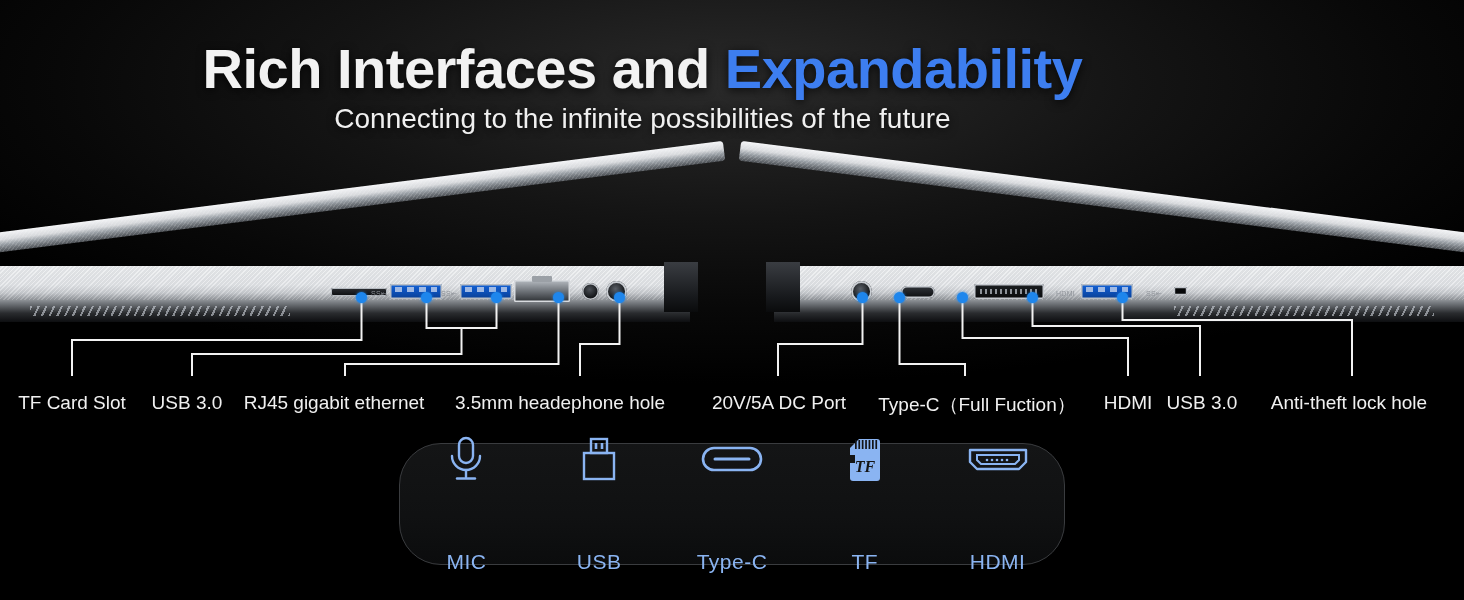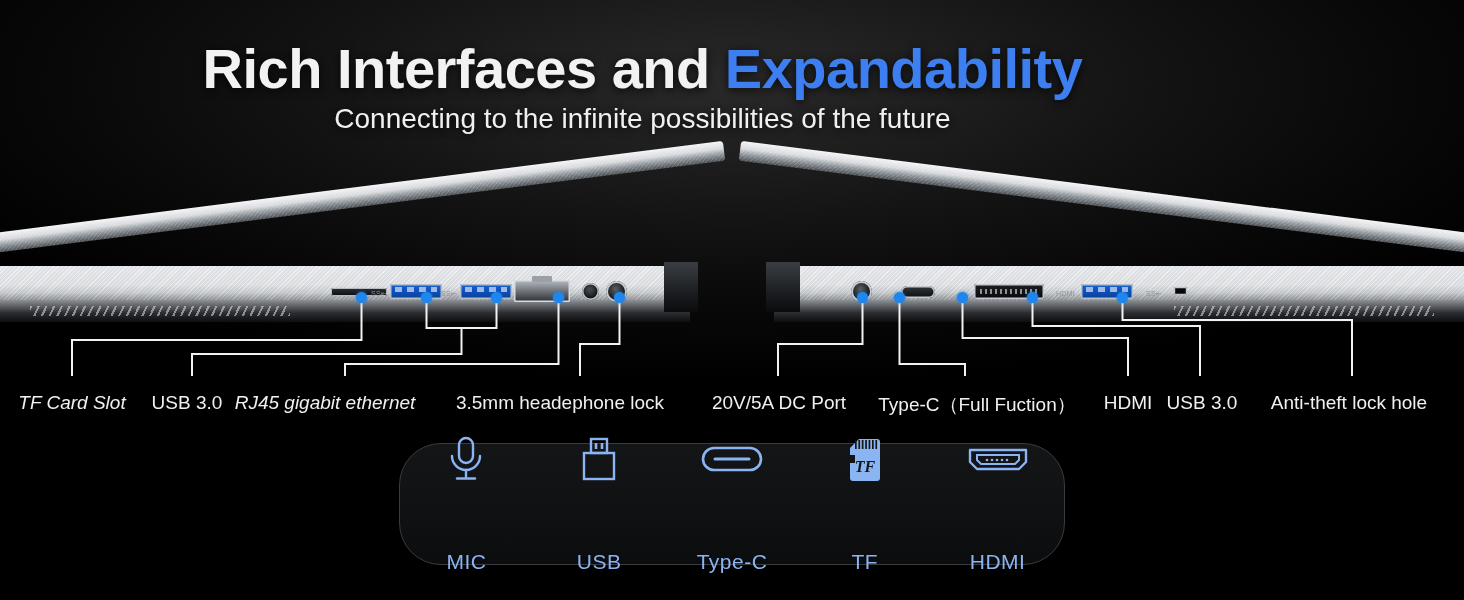--- a/index.html
+++ b/index.html
@@ -237,24 +237,24 @@
     <path d="M558.5,303 L558.5,364 L345,364 L345,376"></path>
     <path d="M619.5,303 L619.5,344 L580,344 L580,376"></path>
 
     <path d="M862.5,303 L862.5,344 L778,344 L778,376"></path>
     <path d="M899.5,303 L899.5,364 L965,364 L965,376"></path>
     <path d="M962.5,303 L962.5,338 L1128,338 L1128,376"></path>
     <path d="M1032.5,303 L1032.5,326 L1200,326 L1200,376"></path>
     <path d="M1122.5,303 L1122.5,320 L1352,320 L1352,376"></path>
   </svg>
 
-  <div class="callout-label" style="left:72px;  top:392px;font-style:italic;">TF Card Slot</div>
+  <div class="callout-label" style="left:72px;  top:392px;">TF Card Slot</div>
   <div class="callout-label" style="left:187px; top:392px;">USB 3.0</div>
-  <div class="callout-label" style="left:325px; top:392px;font-style:italic;">RJ45 gigabit ethernet</div>
-  <div class="callout-label" style="left:560px; top:392px;">3.5mm headephone lock</div>
+  <div class="callout-label" style="left:334px; top:392px;">RJ45 gigabit ethernet</div>
+  <div class="callout-label" style="left:560px; top:392px;">3.5mm headephone hole</div>
 
   <div class="callout-label" style="left:779px;  top:392px;">20V/5A DC Port</div>
   <div class="callout-label" style="left:977px;  top:392px;text-align:center;">Type-C（Full Fuction）</div>
   <div class="callout-label" style="left:1128px; top:392px;">HDMI</div>
   <div class="callout-label" style="left:1202px; top:392px;">USB 3.0</div>
   <div class="callout-label" style="left:1349px; top:392px;">Anti-theft lock hole</div>
 
   <div class="icon-panel">
 
     <div class="icon-cell">

